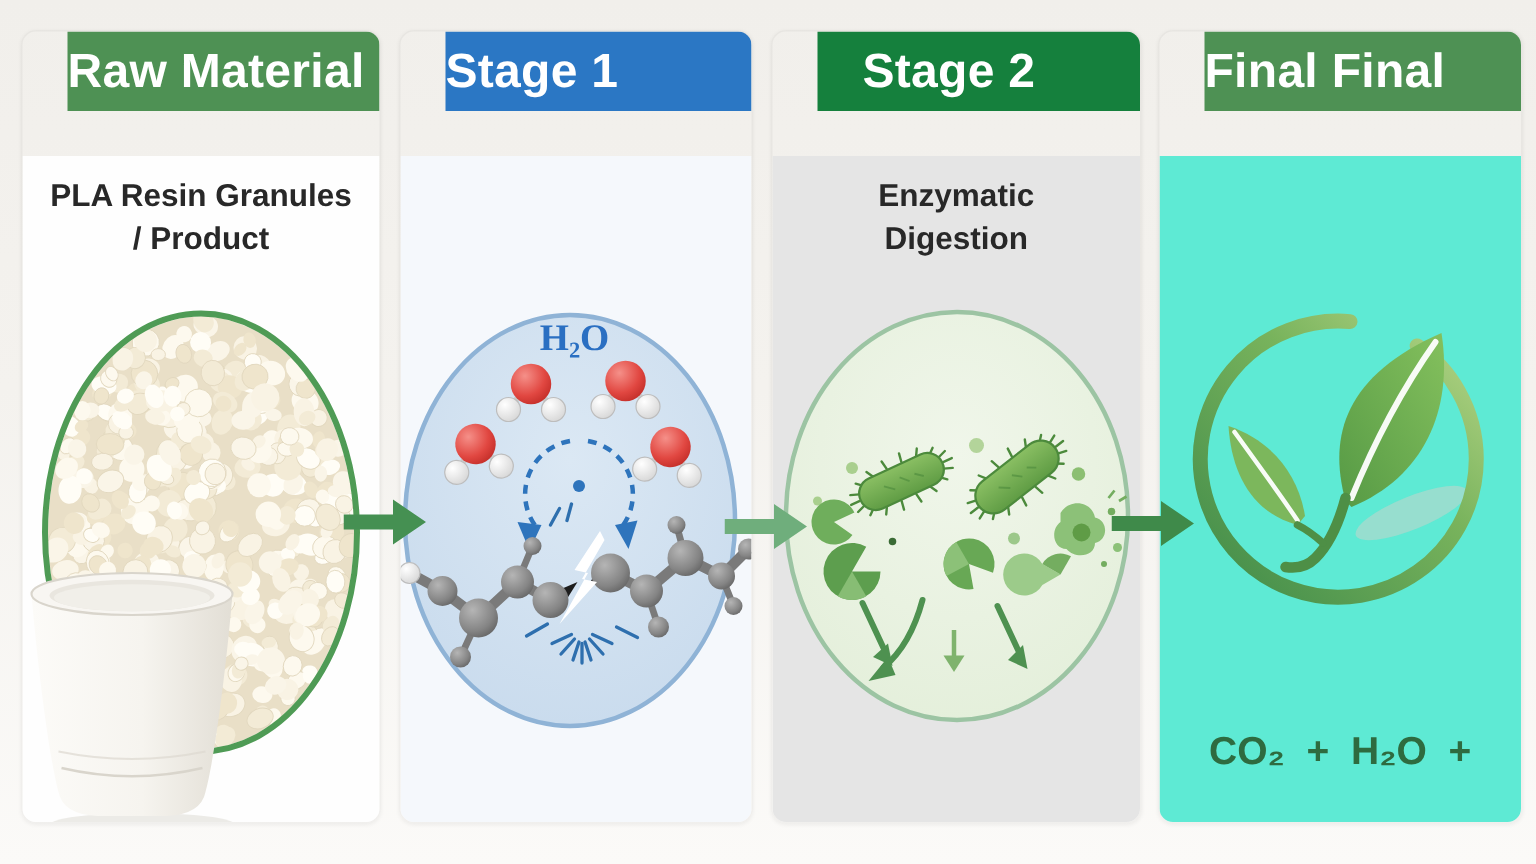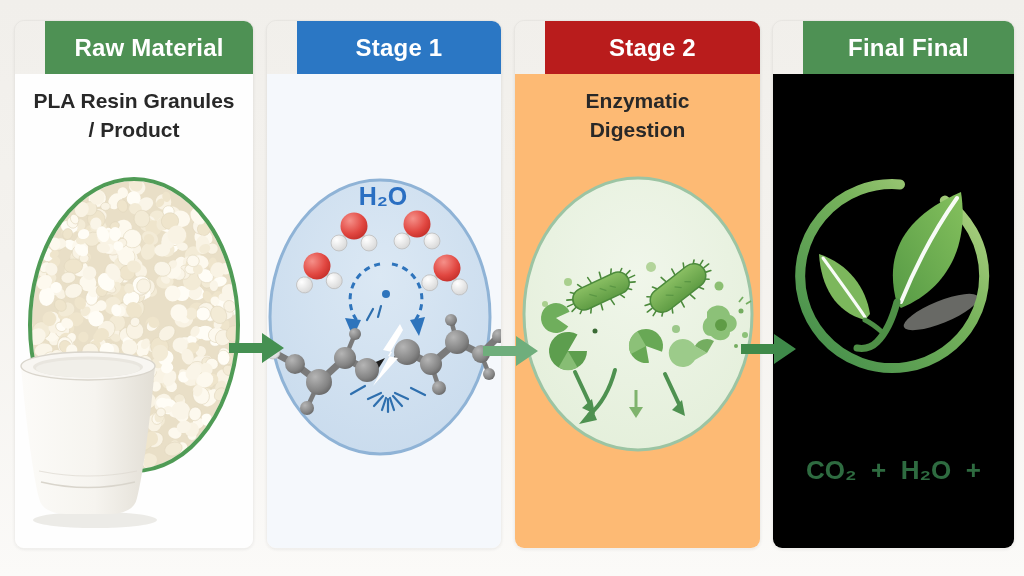--- a/index.html
+++ b/index.html
@@ -12,37 +12,37 @@
   .card{
     position:absolute;top:20px;height:527px;border-radius:10px;overflow:hidden;
     box-shadow:0 1px 3px rgba(0,0,0,.06);border:1px solid rgba(0,0,0,.04);
     display:flex;flex-direction:column;
   }
   .card-1{left:14px;width:238px;}
   .card-2{left:266px;width:234px;}
   .card-3{left:514px;width:245px;}
   .card-4{left:772px;width:241px;}
   .card-header{
-    height:53px;flex:0 0 53px;display:flex;align-items:center;justify-content:center;
-    color:#ffffff;font-weight:700;font-size:24px;letter-spacing:.2px;margin-left:30px;
+    height:53px;flex:0 0 53px;display:flex;align-items:center;justify-content:flex-start;
+    color:#ffffff;font-weight:700;font-size:32px;letter-spacing:.2px;margin-left:30px;
   }
   .card-1 .card-header,.card-4 .card-header{background:#4e9154;}
   .card-2 .card-header{background:#2b77c4;}
-  .card-3 .card-header{background:#b91c1c;}
-  .card-body{position:relative;flex:1 1 auto;}
+  .card-3 .card-header{background:#15803d;padding-left:30px;}
+  .card-body{position:relative;flex:1 1 auto;margin-top:30px;}
   .card-1 .card-body{background:#fefefe;}
   .card-2 .card-body{background:#f5f8fc;}
-  .card-3 .card-body{background:#fdba74;}
-  .card-4 .card-body{background:#000000;}
+  .card-3 .card-body{background:#e5e5e5;}
+  .card-4 .card-body{background:#5eead4;}
   .subtitle{
     position:absolute;top:12px;left:50%;transform:translateX(-50%);
     width:205px;text-align:center;color:#282828;font-weight:700;
     font-size:21px;line-height:29px;
   }
-  .stage-label{position:absolute;transform:translateX(-50%);font-weight:700;white-space:nowrap;}
+  .stage-label{position:absolute;transform:translateX(-50%);font-weight:700;white-space:nowrap;font-family:Liberation Serif, serif;}
   .h2o-label{left:116px;top:108px;font-size:25px;color:#2a6fc2;}
   .micro-label{left:126px;top:120px;font-size:20px;color:#2d7440;}
   .formula{
     position:absolute;top:314px;left:0;width:100%;text-align:center;
     color:#2e6b40;font-weight:700;font-size:26px;line-height:33px;white-space:pre;
   }
   .illustration{position:absolute;left:0;top:0;}
   .flow-arrow{position:absolute;z-index:5;}
 </style>
 </head>

